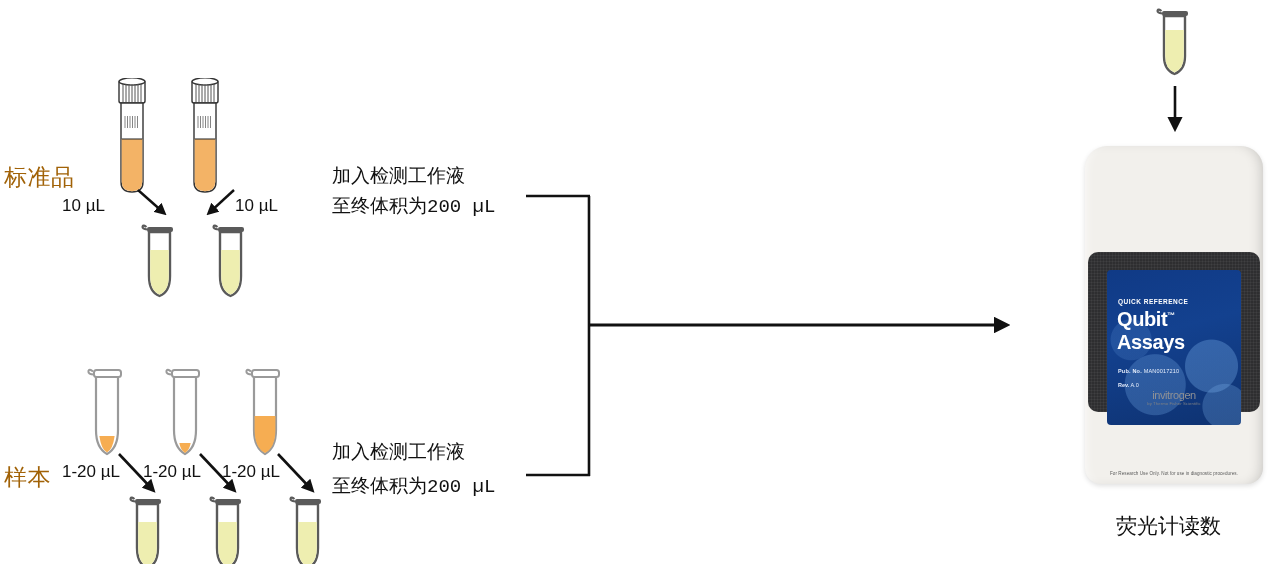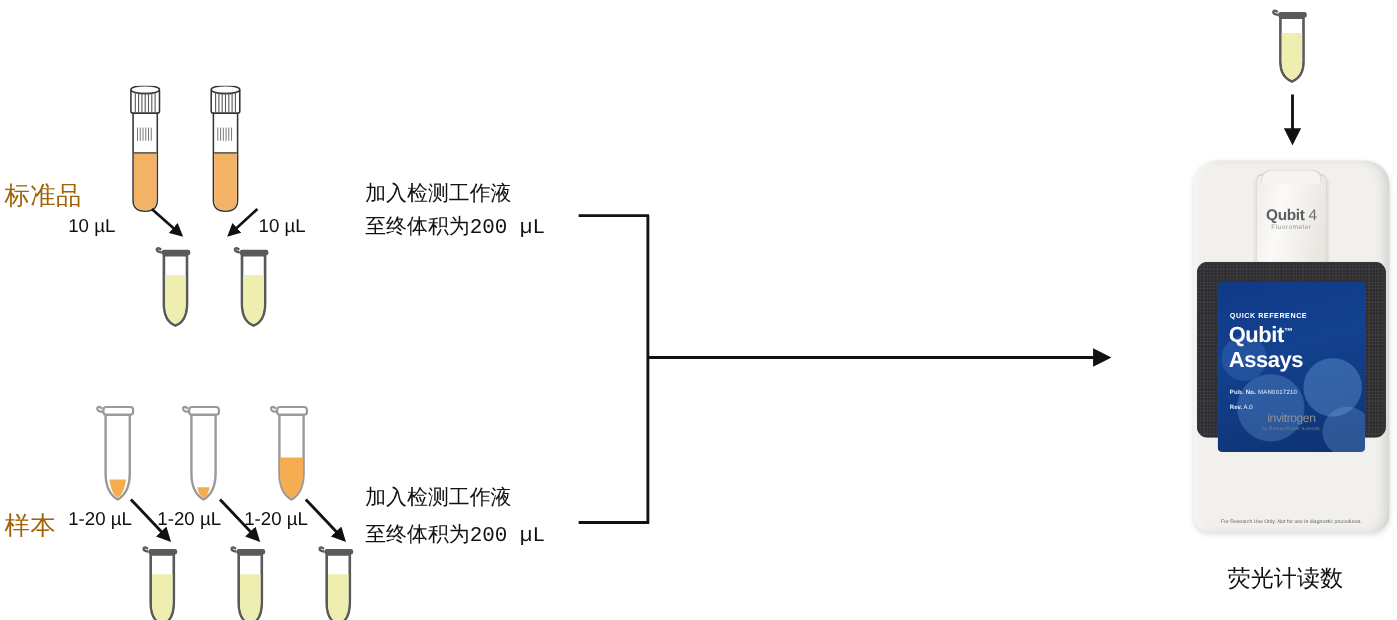--- a/index.html
+++ b/index.html
@@ -109,21 +109,21 @@
     font-size: 6px;
     color: #9a9a9a;
     letter-spacing: 0.4px;
     margin-top: 2px;
     position: relative;
     z-index: 2;
   }
   .qubit-bezel {
     position: absolute;
     left: 3px;
-    top: 92px;
+    top: 106px;
     width: 172px;
     height: 160px;
     background:
       repeating-linear-gradient(0deg, rgba(255,255,255,0.045) 0 1px, transparent 1px 3px),
       repeating-linear-gradient(90deg, rgba(255,255,255,0.045) 0 1px, transparent 1px 3px),
       #2e2e30;
     border-radius: 10px;
   }
   .qubit-screen {
     position: absolute;
@@ -444,28 +444,20 @@
           <path d="M0,0 L6,3 L0,6 Z" fill="#111"></path>
         </marker>
       </defs>
       <line x1="12" y1="2" x2="12" y2="44" stroke="#111" stroke-width="2.6" marker-end="url(#ahDown)"></line>
     </svg>
   </div>
 
   <div class="abs" style="left:1085px; top:146px;">
     <div class="qubit-body">
 
-      <div class="qubit-lid">
-        <div class="qubit-lid-hump"></div>
-        <div class="lid-brand">
-          <b>Qubit</b>
-          <span>4</span>
-        </div>
-        <div class="lid-sub">Fluorometer</div>
-      </div>
 
       <div class="qubit-bezel">
         <div class="qubit-screen">
           <div class="scr-quickref">QUICK REFERENCE</div>
           <div class="scr-title">
             <span>Qubit</span><sup>™</sup>
             <span>Assays</span>
           </div>
           <div class="scr-pub">
             <b>Pub. No.</b>

